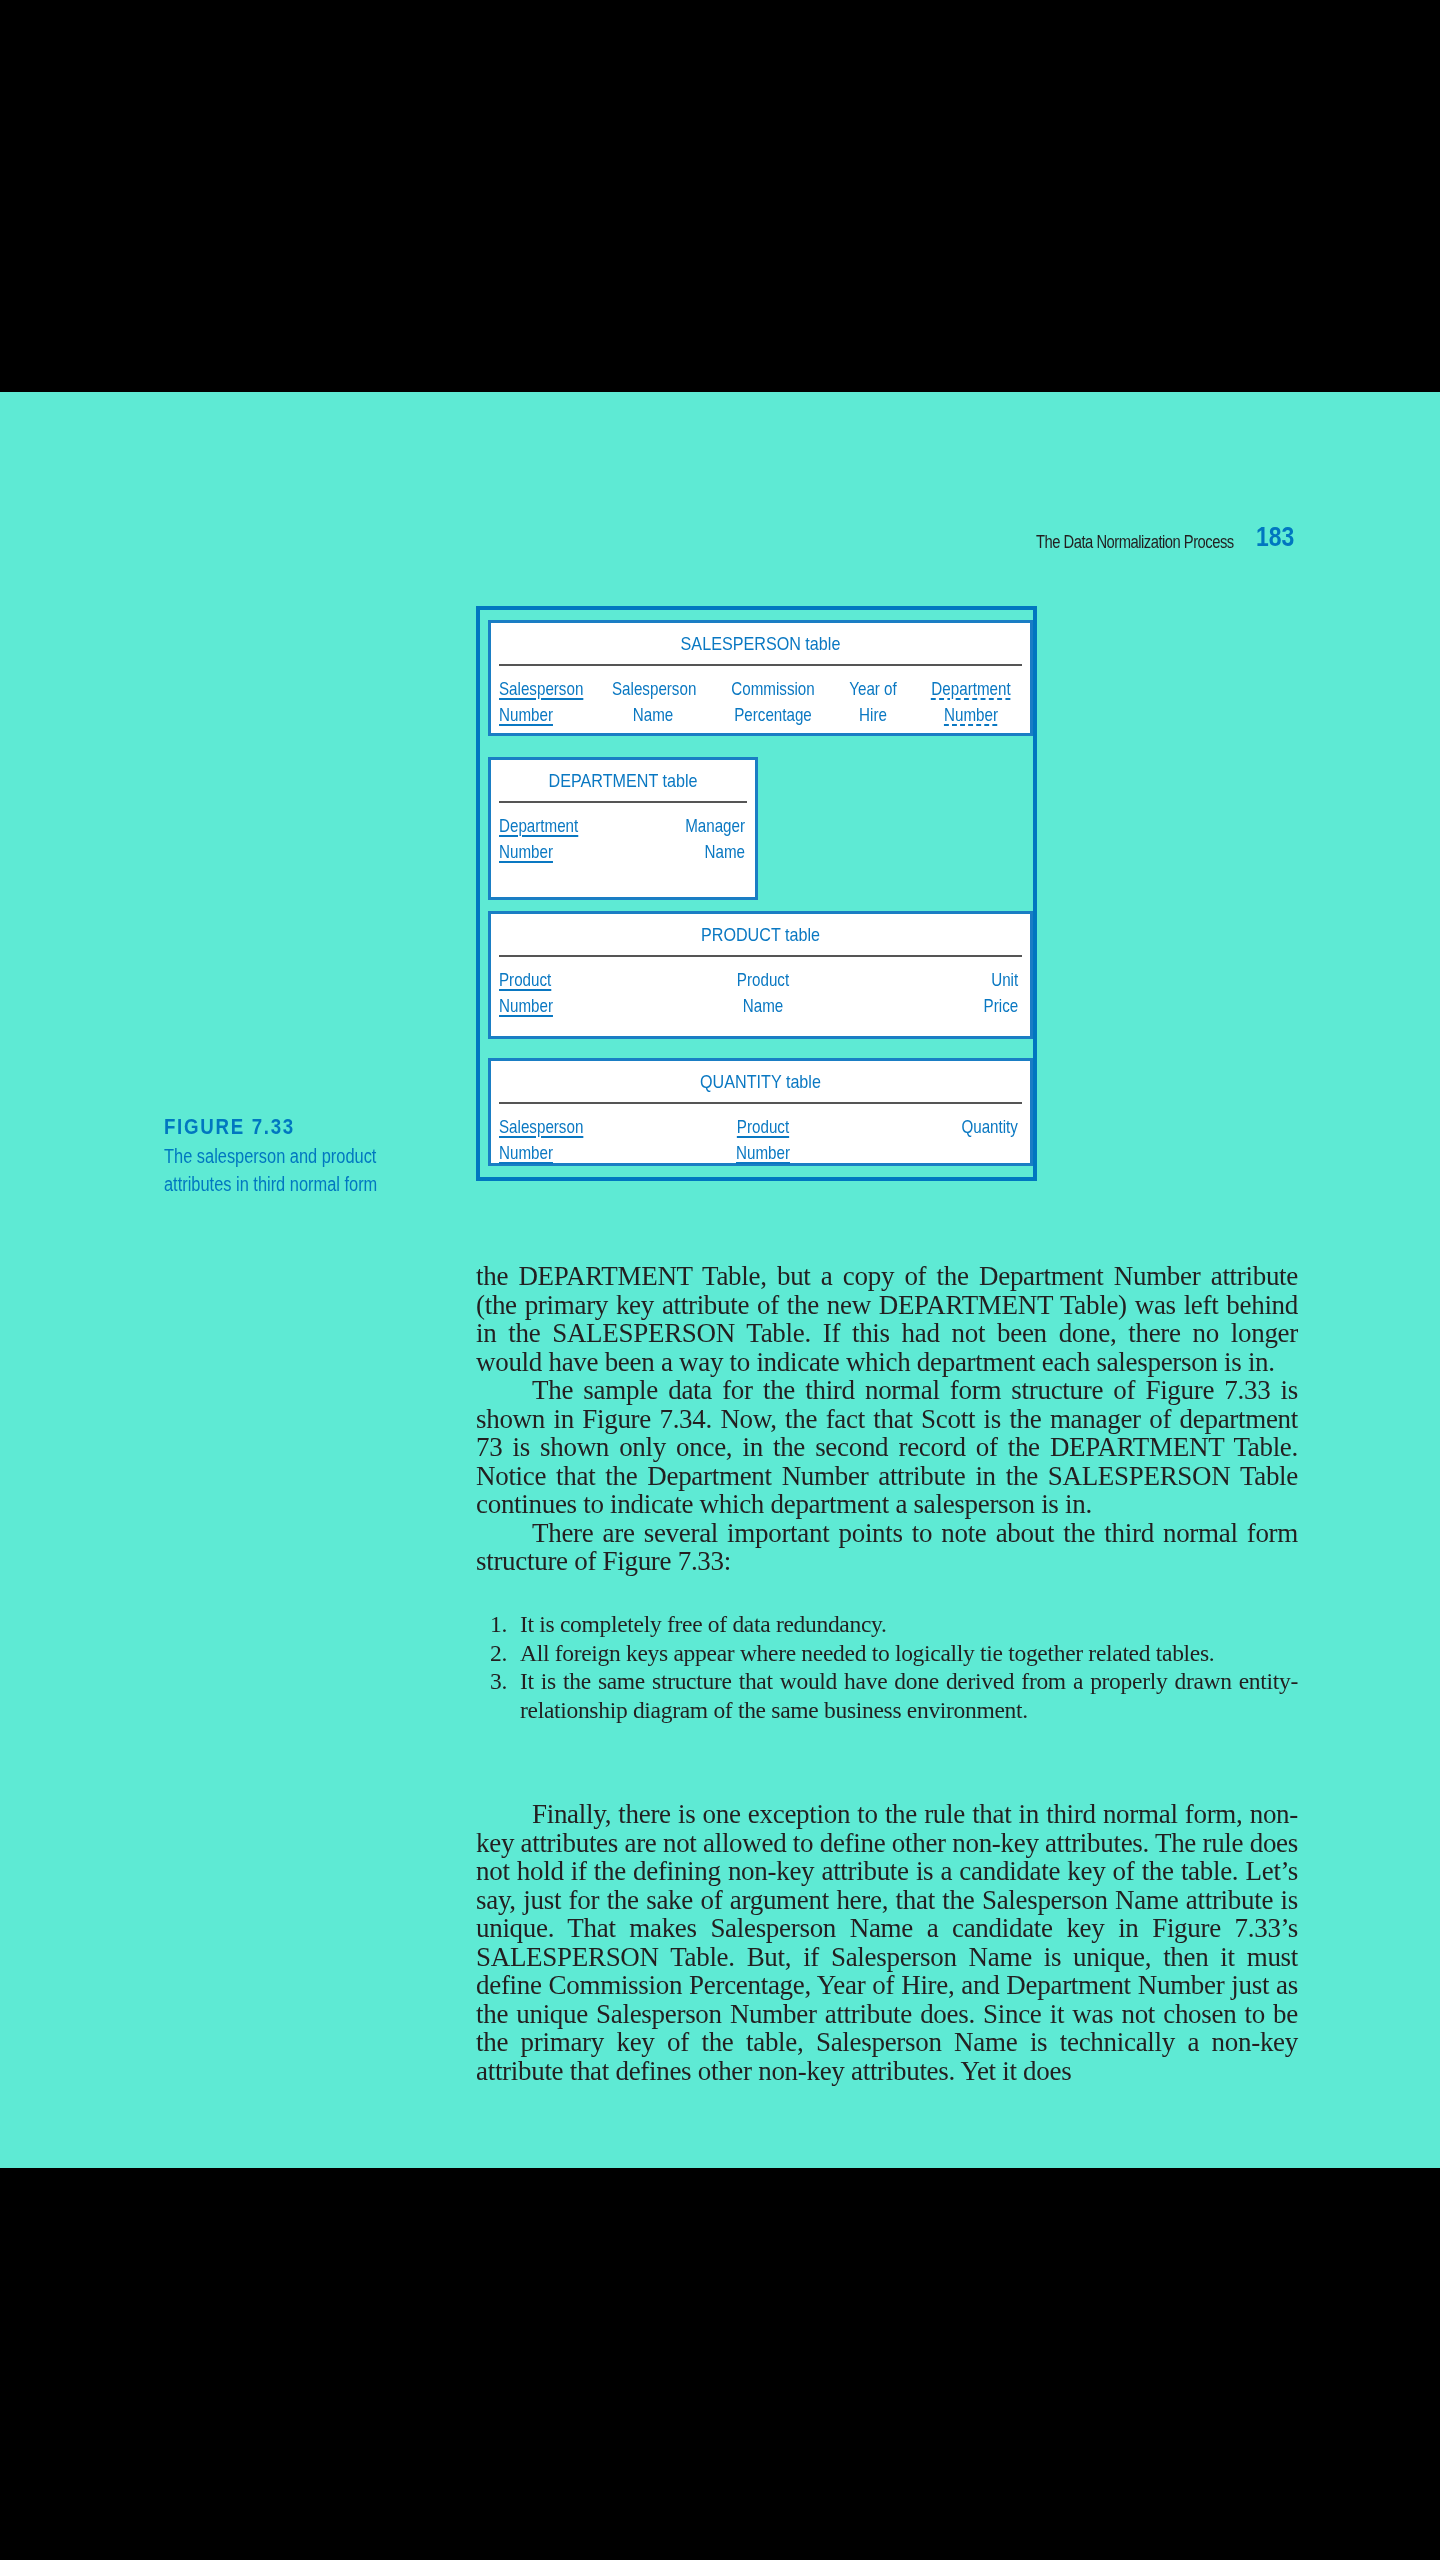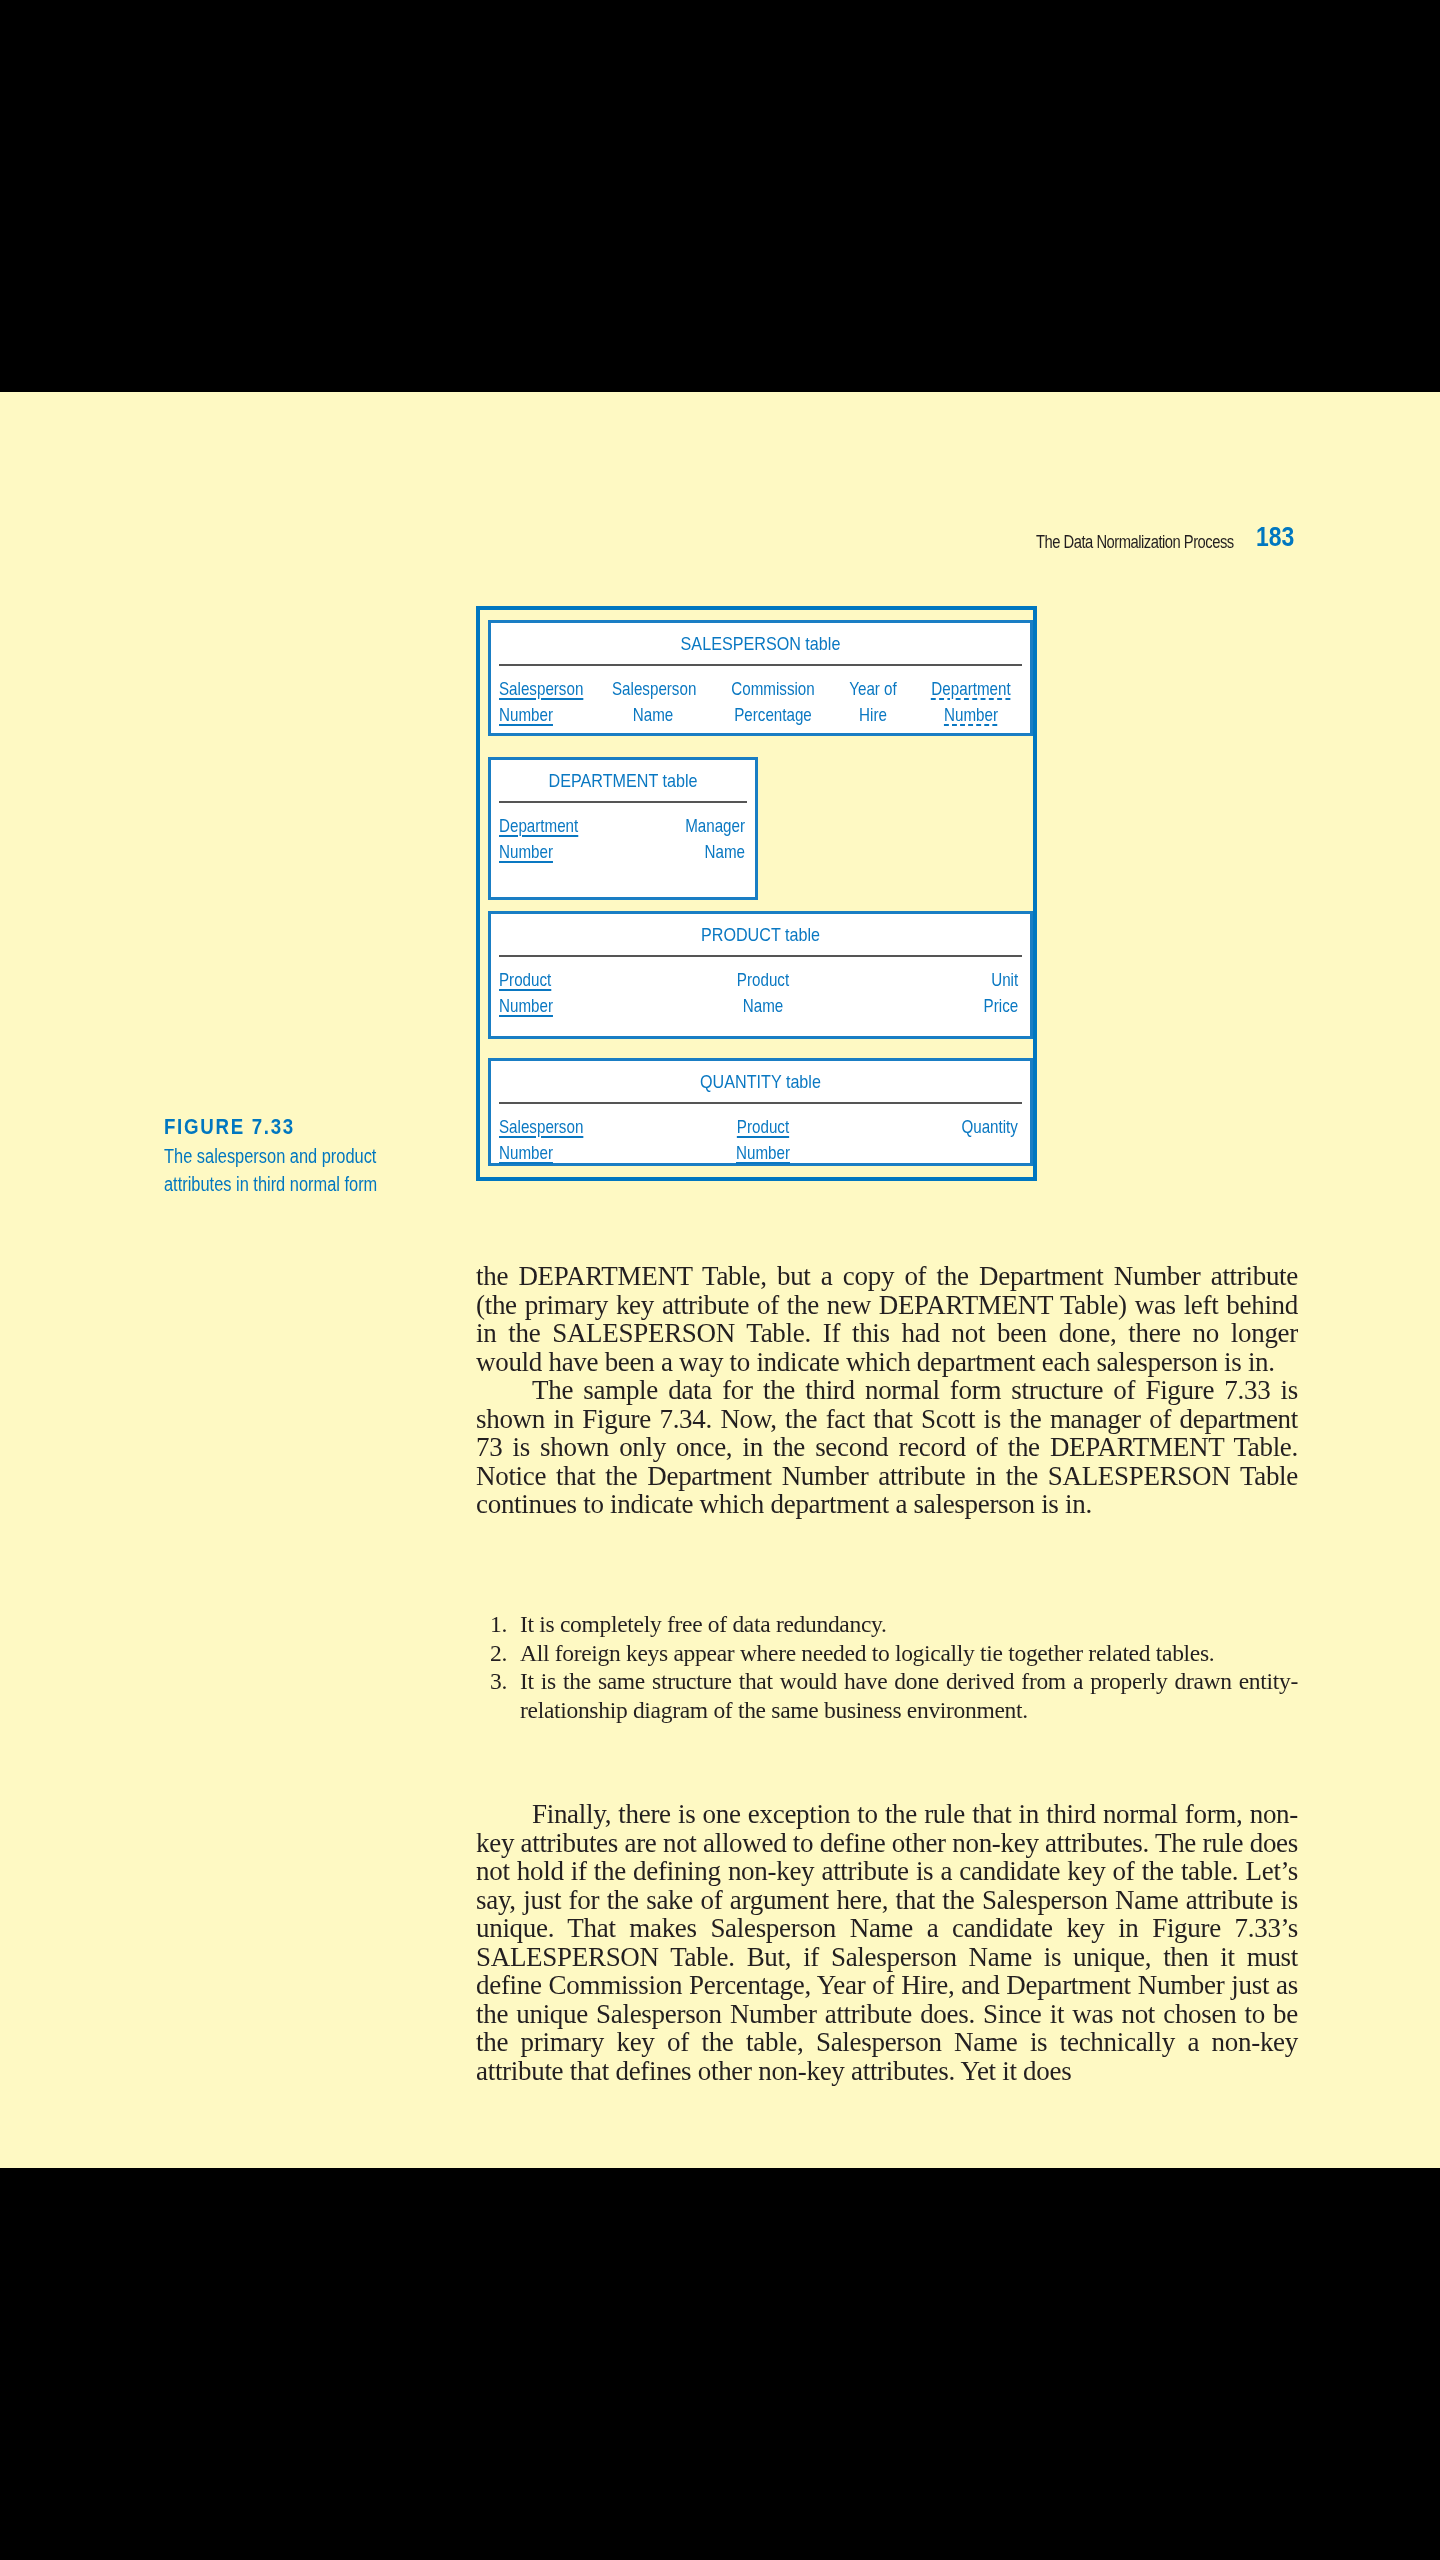--- a/index.html
+++ b/index.html
@@ -1,17 +1,17 @@
 <!DOCTYPE html>
 <html><head>
 <meta charset="utf-8">
 <style>
   html, body { margin:0; padding:0; }
   body { width:1440px; height:2560px; background:#000; position:relative; overflow:hidden; }
-  .page { position:absolute; left:0; top:392px; width:1440px; height:1776px; background:#fef9c3; }
+  .page { position:absolute; left:0; top:392px; width:1440px; height:1776px; background:#5eead4; }
   .sans { font-family:"Liberation Sans", "DejaVu Sans", sans-serif; }
   .serif { font-family:"Liberation Serif", "DejaVu Serif", serif; }
   .running-head { position:absolute; top:140px; left:1036px; font-size:18px; color:#231f20; letter-spacing:-0.6px; transform:scaleX(0.82); transform-origin:left center; white-space:nowrap; }
   .page-num { position:absolute; top:130px; left:1256px; font-size:27px; font-weight:bold; color:#0077c0; transform:scaleX(0.85); transform-origin:left center; }
 
   .figure-outer { position:absolute; left:476px; top:214px; width:561px; height:575px; border:4px solid #0077c0; box-sizing:border-box; }
   .tbl { position:absolute; border:3px solid #1a7ec4; box-sizing:border-box; background:#fff; }
   .tbl .ttl { position:absolute; left:0; right:0; top:10px; text-align:center; font-size:19px; color:#0a78c2; transform:scaleX(0.85); }
   .tbl .rule { position:absolute; left:8px; right:8px; top:41px; height:2px; background:#555; }
   .attr { position:absolute; font-size:18.5px; line-height:26px; color:#0a78c2; white-space:nowrap; transform:scaleX(0.82); }
@@ -113,20 +113,21 @@
       </div>
       <div class="attr a-right" style="right:12px; top:53px;">
         <span class="ln">Quantity</span>
       </div>
     </div>
   </div>
 
   <div class="body-text serif" style="top:870px;">
     <p>the DEPARTMENT Table, but a copy of the Department Number attribute (the primary key attribute of the new DEPARTMENT Table) was left behind in the SALESPERSON Table. If this had not been done, there no longer would have been a way to indicate which department each salesperson is in.</p>
     <p class="indent">The sample data for the third normal form structure of Figure 7.33 is shown in Figure 7.34. Now, the fact that Scott is the manager of department 73 is shown only once, in the second record of the DEPARTMENT Table. Notice that the Department Number attribute in the SALESPERSON Table continues to indicate which department a salesperson is in.</p>
+    <p class="indent">There are several important points to note about the third normal form structure of Figure 7.33:</p>
   </div>
 
   <ul class="list serif" style="top:1218px;">
     <li><span class="num">1.</span><span>It is completely free of data redundancy.</span></li>
     <li><span class="num">2.</span><span>All foreign keys appear where needed to logically tie together related tables.</span></li>
     <li><span class="num">3.</span><span>It is the same structure that would have done derived from a properly drawn entity-relationship diagram of the same business environment.</span></li>
   </ul>
 
   <div class="body-text serif" style="top:1380px;margin-top:28px;">
     <p class="indent">Finally, there is one exception to the rule that in third normal form, non-key attributes are not allowed to define other non-key attributes. The rule does not hold if the defining non-key attribute is a candidate key of the table. Let’s say, just for the sake of argument here, that the Salesperson Name attribute is unique. That makes Salesperson Name a candidate key in Figure 7.33’s SALESPERSON Table. But, if Salesperson Name is unique, then it must define Commission Percentage, Year of Hire, and Department Number just as the unique Salesperson Number attribute does. Since it was not chosen to be the primary key of the table, Salesperson Name is technically a non-key attribute that defines other non-key attributes. Yet it does</p>

